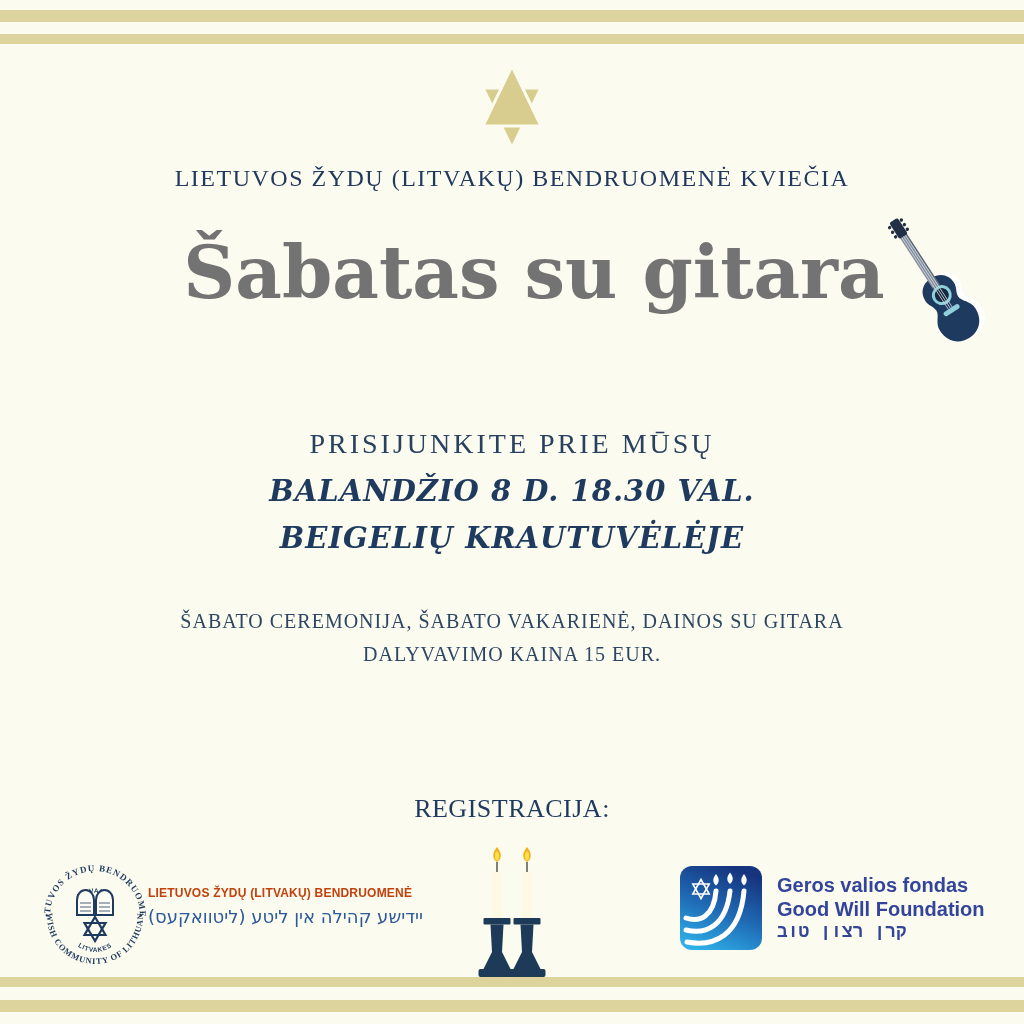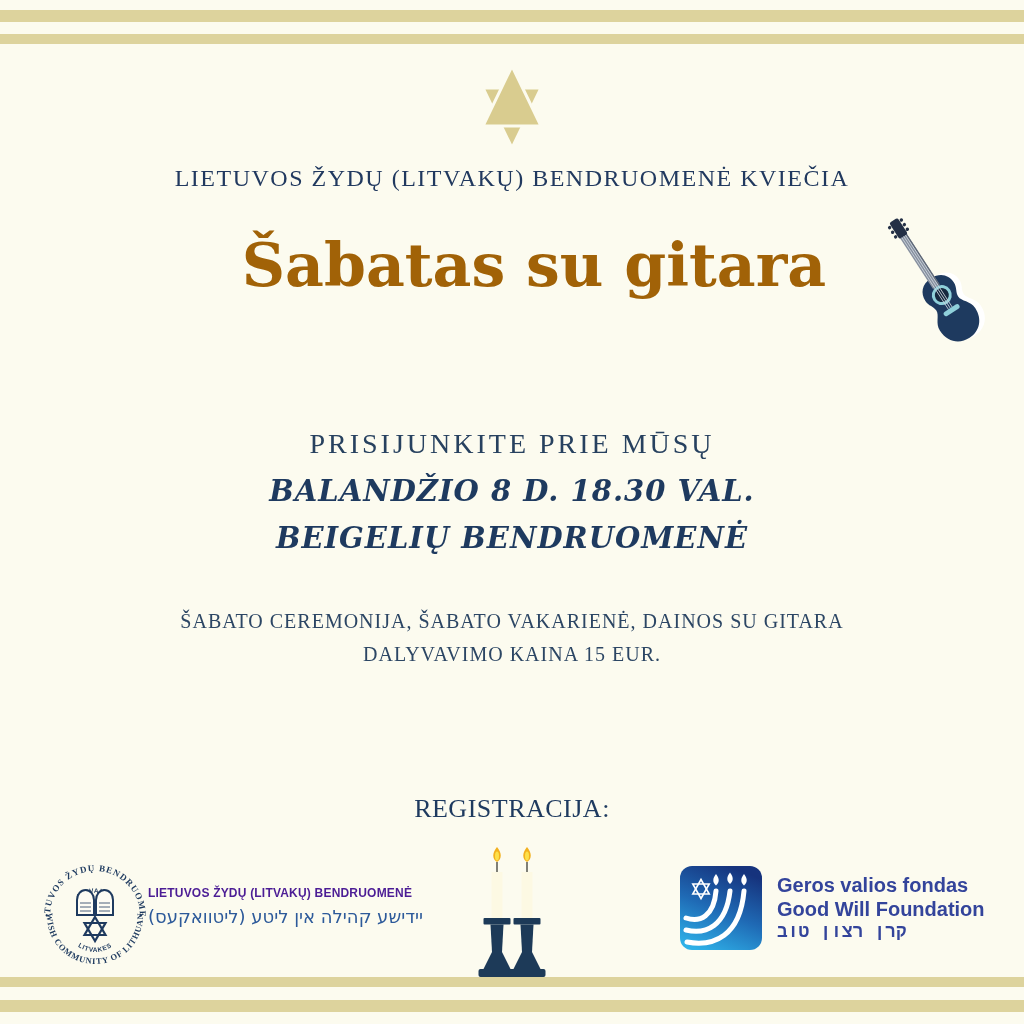--- a/index.html
+++ b/index.html
@@ -10,37 +10,37 @@
   }
   .stripe{position:absolute;left:0;right:0;background:#ddd39d;}
   .stripe.t1{top:10px;height:12px;}
   .stripe.t2{top:34px;height:10px;}
   .stripe.b1{top:977px;height:10px;}
   .stripe.b2{top:1000px;height:12px;}
 
   .center-line{position:absolute;left:0;right:0;text-align:center;color:#1e3a5f;white-space:nowrap;}
 
   .invite{top:165px;font-size:24px;letter-spacing:1.5px;color:#21395f;}
-  .title{top:230px;font-family:"DejaVu Serif", serif;font-weight:bold;font-size:60px;letter-spacing:0px;color:#a16207;padding-left:44px;}
+  .title{top:230px;font-family:"DejaVu Serif", serif;font-weight:bold;font-size:72px;letter-spacing:0px;color:#737373;padding-left:44px;}
 
   .join{top:428px;font-size:28px;letter-spacing:3px;color:#27415f;}
   .bold-line{font-family:"DejaVu Serif", serif;font-weight:bold;font-size:29px;letter-spacing:1px;color:#1e3a5f;font-style:italic;}
   .dt{top:474px;}
   .venue{top:521px;}
 
   .details{font-size:20px;letter-spacing:1px;color:#2c4664;}
   .d1{top:610px;}
   .d2{top:643px;}
 
   .registration{top:794px;font-size:26px;letter-spacing:0.5px;display:flex;justify-content:center;gap:42px;color:#1e3a5f;}
 
   .abs{position:absolute;}
 
   .lzb-name{left:148px;top:886px;font-family:"Liberation Sans", sans-serif;font-weight:bold;
-    font-size:12px;letter-spacing:0.2px;color:#4c1d95;white-space:nowrap;}
+    font-size:12px;letter-spacing:0.2px;color:#c2410c;white-space:nowrap;}
   .lzb-yiddish{left:148px;top:906px;font-family:"DejaVu Sans", sans-serif;
     font-size:18px;color:#2d5a9a;white-space:nowrap;direction:rtl;text-align:left;}
 
   .gwf-text{left:777px;font-family:"Liberation Sans", sans-serif;font-weight:bold;color:#33449b;white-space:nowrap;}
   .gwf1{top:874px;font-size:20px;}
   .gwf2{top:898px;font-size:20px;}
   .gwf3{top:922px;font-size:18px;font-family:Liberation Mono, monospace;font-weight:bold;direction:rtl;text-align:left;}
 
   svg{display:block;}
 </style>
@@ -76,21 +76,21 @@
     <circle cx="74" cy="90" r="8.5" fill="#16293f" stroke="#8fd0da" stroke-width="3"></circle>
     <line x1="71.8" y1="20" x2="71.8" y2="106" stroke="#cfd6de" stroke-width="0.8"></line>
     <line x1="74" y1="20" x2="74" y2="106" stroke="#cfd6de" stroke-width="0.8"></line>
     <line x1="76.2" y1="20" x2="76.2" y2="106" stroke="#cfd6de" stroke-width="0.8"></line>
     <rect x="65" y="105.5" width="18" height="5" rx="2.5" fill="#8fd0da"></rect>
   </g>
 </svg>
 
 <div class="center-line join">PRISIJUNKITE PRIE MŪSŲ</div>
 <div class="center-line bold-line dt">BALANDŽIO 8 D. 18.30 VAL.</div>
-<div class="center-line bold-line venue">BEIGELIŲ BENDRUOMENĖ</div>
+<div class="center-line bold-line venue">BEIGELIŲ KRAUTUVĖLĖJE</div>
 <div class="center-line details d1">ŠABATO CEREMONIJA, ŠABATO VAKARIENĖ, DAINOS SU GITARA</div>
 <div class="center-line details d2">DALYVAVIMO KAINA 15 EUR.</div>
 
 <div class="center-line registration">
   <span>REGISTRACIJA:</span>
 </div>
 
 <svg class="abs" style="left:40px;top:861px;" width="110" height="110" viewBox="0 0 110 110">
   <defs>
     <path id="sealTop" d="M 10,55 A 45,45 0 1 1 100,55"></path>

